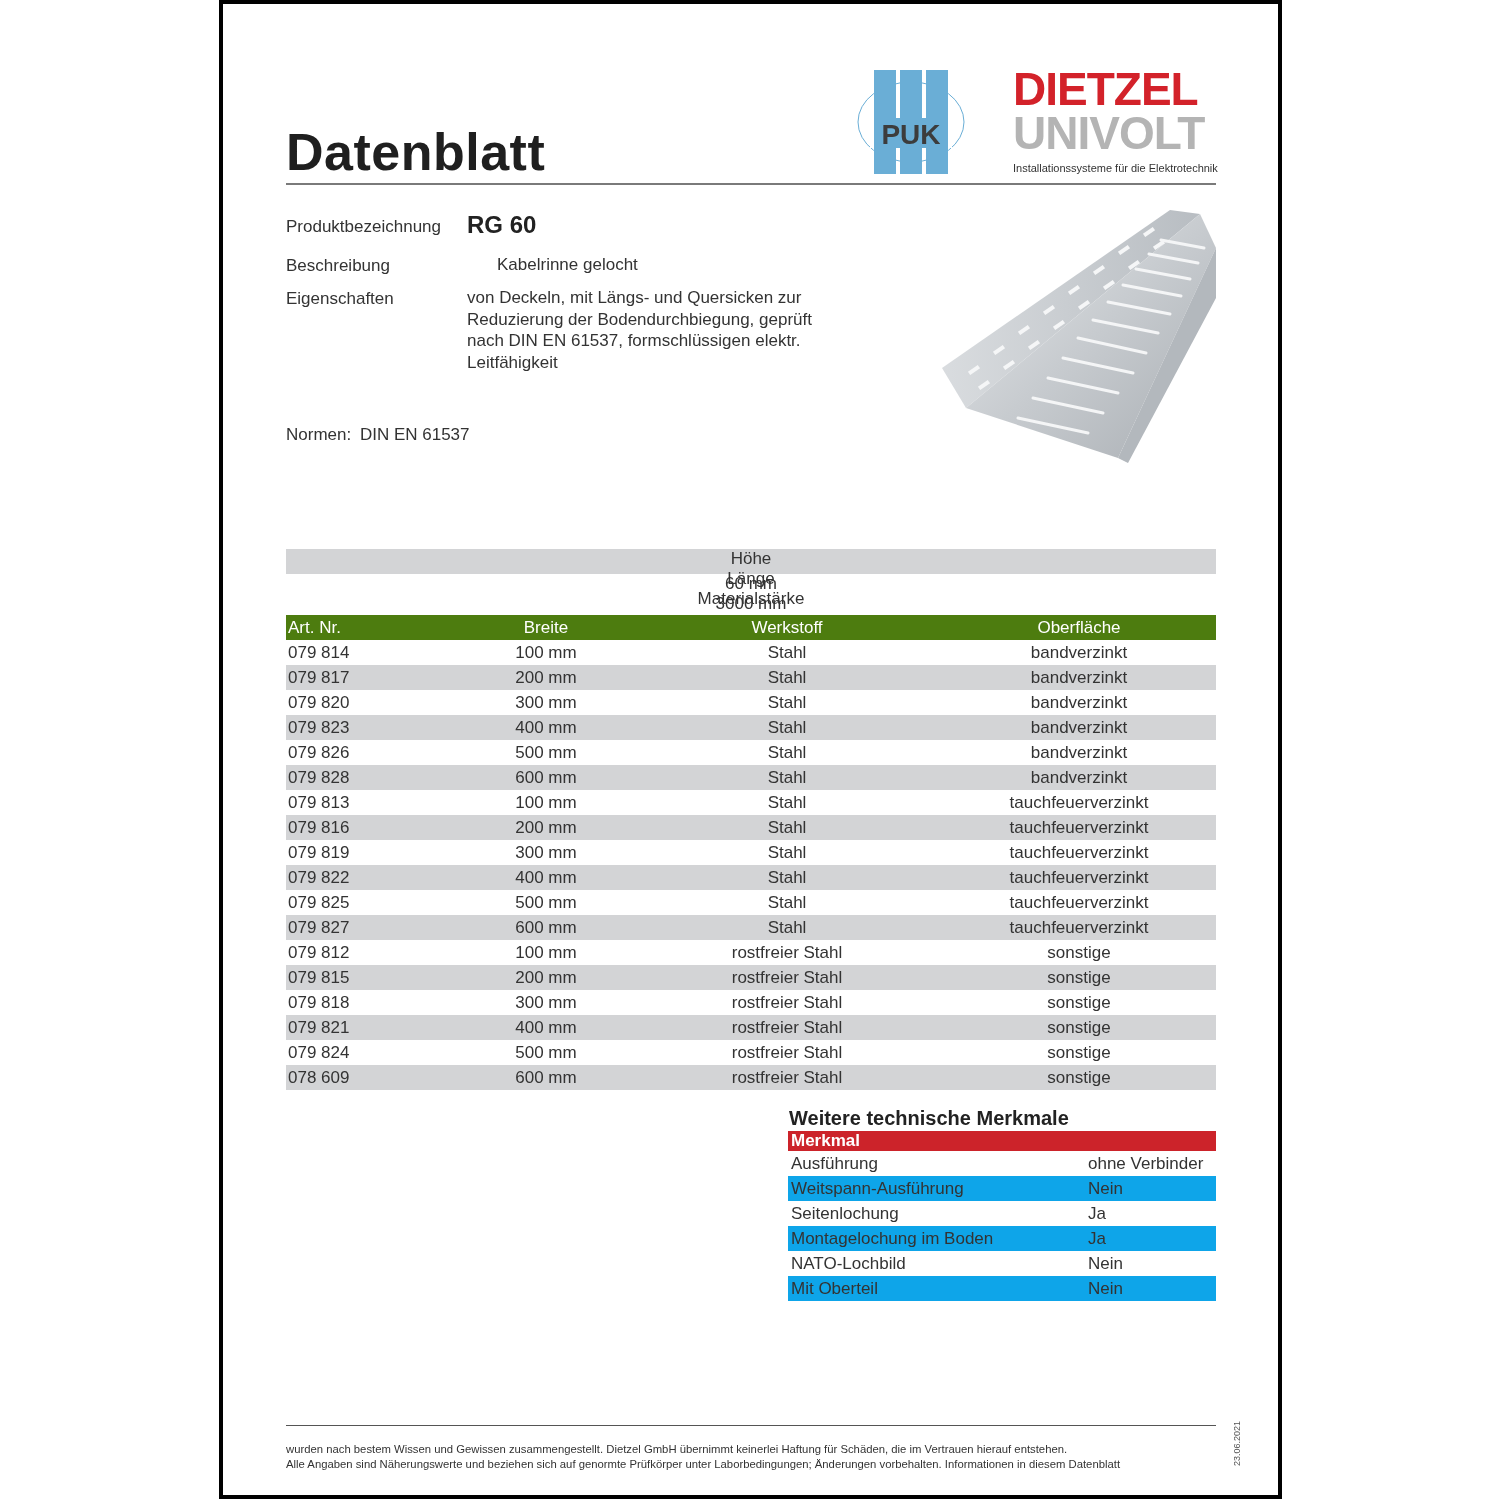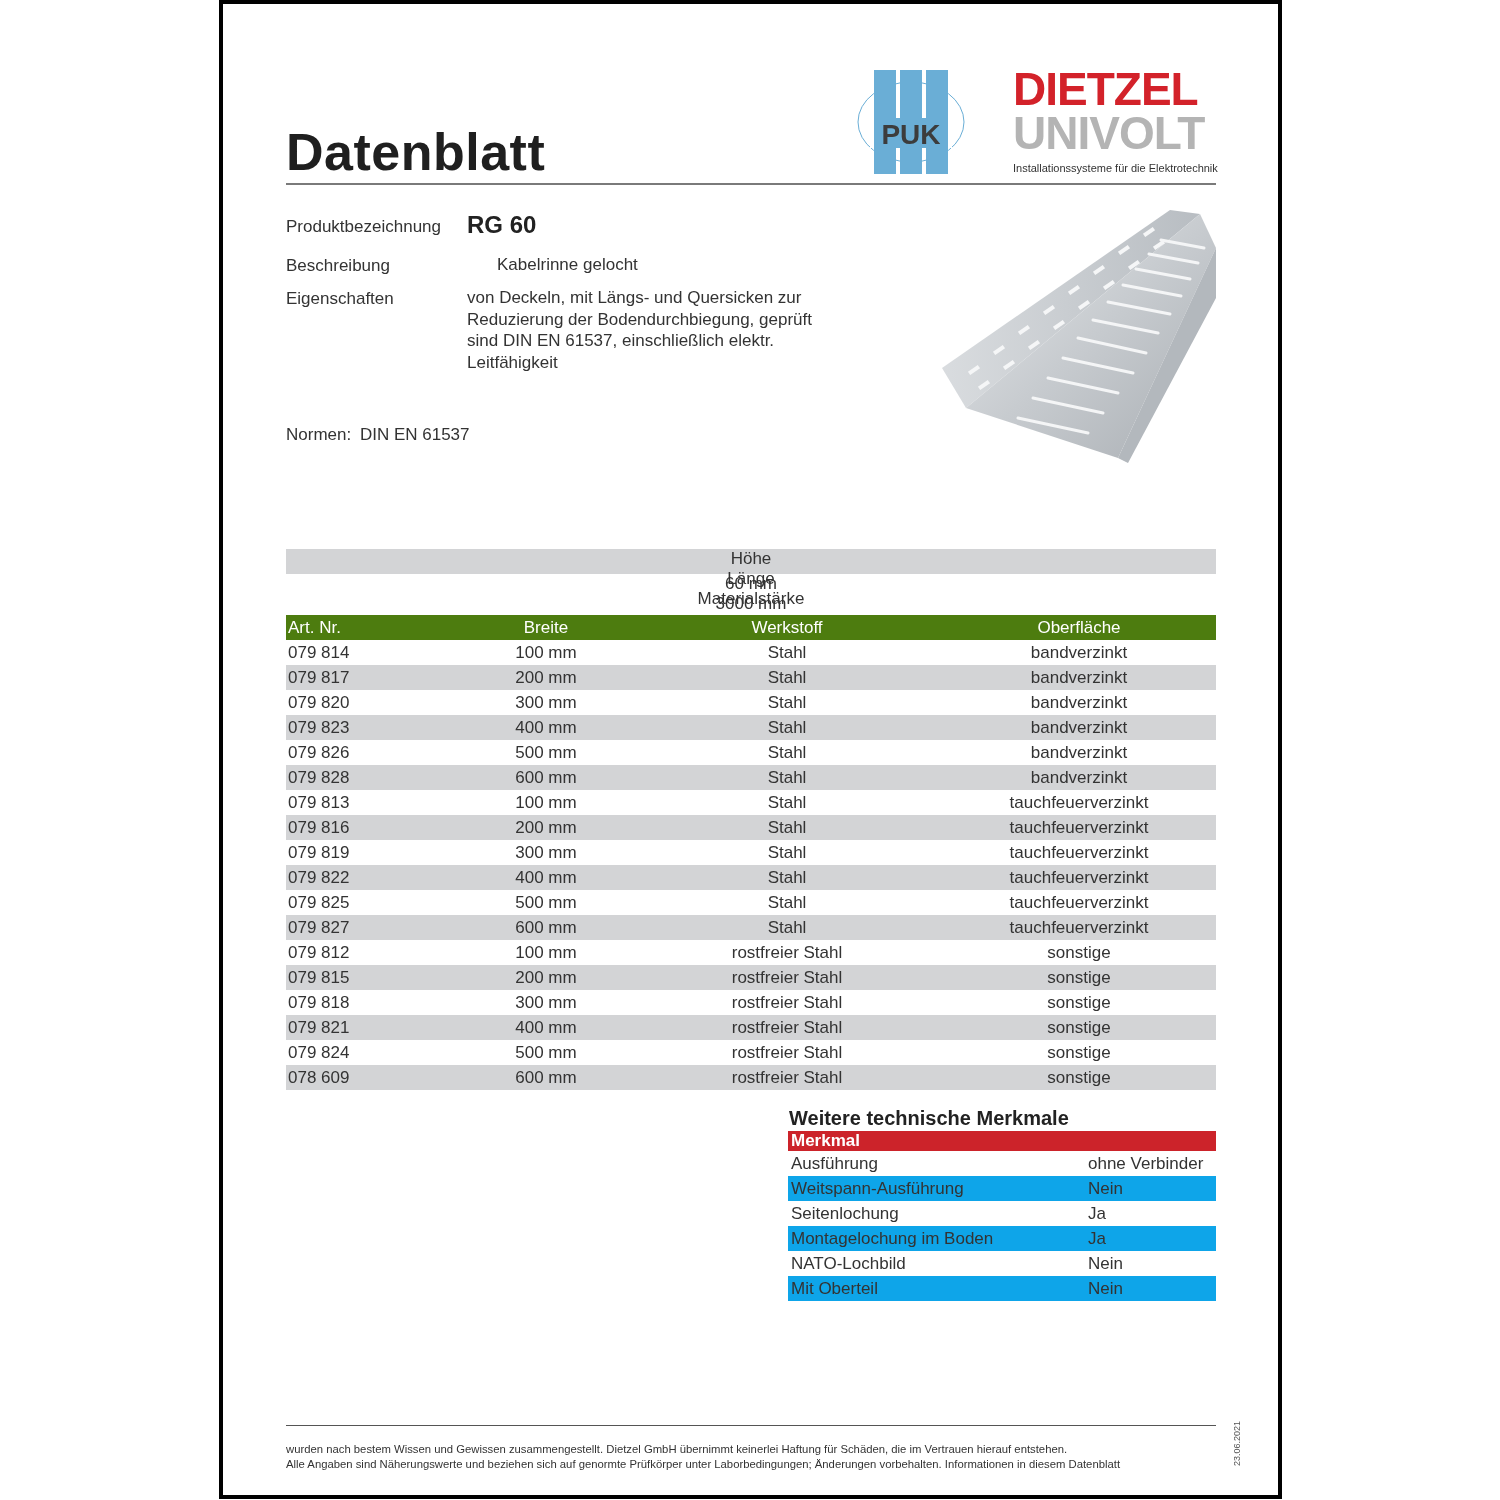--- a/index.html
+++ b/index.html
@@ -70,21 +70,21 @@
 <div class="abs label" style="left:286px; top:217px;">Produktbezeichnung</div>
 <div class="abs prod-val" style="left:467px; top:211px;">RG 60</div>
 
 <div class="abs label" style="left:286px; top:256px;">Beschreibung</div>
 <div class="abs val" style="left:449px; top:254px;margin-left:48px;">Kabelrinne gelocht</div>
 
 <div class="abs label" style="left:286px; top:289px;">Eigenschaften</div>
 <div class="abs val" style="left:467px; top:287px; width:420px;">
   <div>von Deckeln, mit Längs- und Quersicken zur</div>
   <div>Reduzierung der Bodendurchbiegung, geprüft</div>
-  <div>sind DIN EN 61537, einschließlich elektr.</div>
+  <div>nach DIN EN 61537, formschlüssigen elektr.</div>
   <div>Leitfähigkeit</div>
 </div>
 
 <div class="abs label" style="left:286px; top:425px;">
   <span>Normen:</span>
   <span style="margin-left:4px;">DIN EN 61537</span>
 </div>
 
 <svg class="abs image-box" viewBox="0 0 278 255">
   <defs>

